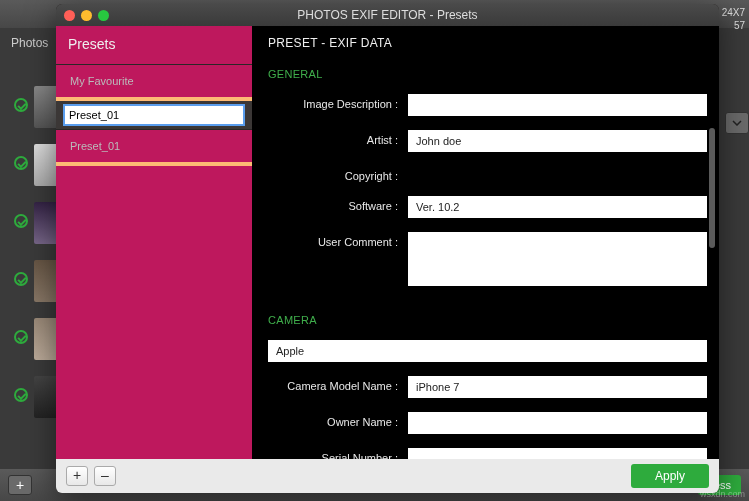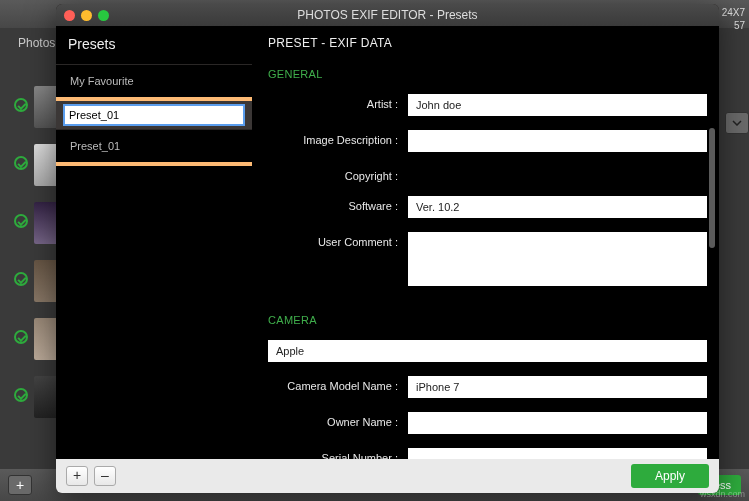--- a/index.html
+++ b/index.html
@@ -1,21 +1,21 @@
 <!DOCTYPE html>
 <html><head>
 <meta charset="utf-8">
 <style>
 * { margin: 0; padding: 0; box-sizing: border-box; font-family: -apple-system, "Helvetica Neue", Arial, sans-serif; }
 html, body { width: 749px; height: 501px; overflow: hidden; background: #4a4a4a; }
 
 .backdrop { position: absolute; inset: 0; background: #3a3a3a; }
 .bd-header { position: absolute; top: 0; left: 0; right: 0; height: 28px; background: linear-gradient(#5a5a5a,#474747); }
 .bd-right { position: absolute; top: 6px; right: 0; font-size: 10px; color: #ddd; text-align: right; line-height: 1.3; padding-right: 4px; }
-.bd-photos-label { position: absolute; top: 36px; left: 18px; font-size: 12px; color: #ccc; }
+.bd-photos-label { position: absolute; top: 36px; left: 11px; font-size: 12px; color: #ccc; }
 .bd-thumb-col { position: absolute; top: 76px; left: 12px; width: 44px; bottom: 40px; }
 .bd-row { height: 58px; position: relative; }
 .bd-check { position: absolute; left: 2px; top: 22px; width: 14px; height: 14px; border-radius: 50%; border: 2px solid #2eab3d; }
 .bd-check::after { content: ""; position: absolute; left: 2px; top: 3px; width: 6px; height: 3px; border-left: 2px solid #2eab3d; border-bottom: 2px solid #2eab3d; transform: rotate(-45deg); }
 .bd-thumb { position: absolute; left: 22px; top: 10px; width: 28px; height: 42px; background: linear-gradient(#888,#555); border-radius: 2px; }
 .bd-thumb.t2 { background: linear-gradient(#ddd,#aaa); }
 .bd-thumb.t3 { background: linear-gradient(#324,#768); }
 .bd-thumb.t4 { background: linear-gradient(#654,#876); }
 .bd-thumb.t5 { background: linear-gradient(#987,#ba9); }
 .bd-thumb.t6 { background: linear-gradient(#444,#222); }
@@ -26,21 +26,21 @@
 .bd-dropdown svg { width: 10px; height: 6px; }
 
 .modal { position: absolute; top: 4px; left: 56px; right: 30px; bottom: 8px; background: #2f2b2a; border-radius: 6px; box-shadow: 0 8px 30px rgba(0,0,0,0.5); display: flex; flex-direction: column; overflow: hidden; }
 .titlebar { height: 22px; background: linear-gradient(#4a4a4a,#3a3a3a); display: flex; align-items: center; position: relative; border-top-left-radius: 6px; border-top-right-radius: 6px; }
 .traffic { display: flex; gap: 6px; padding-left: 8px; }
 .tl { width: 11px; height: 11px; border-radius: 50%; }
 .tl.red { background: #ff5f57; } .tl.yellow { background: #febc2e; } .tl.green { background: #28c840; }
 .titlebar-title { position: absolute; left: 0; right: 0; text-align: center; font-size: 12px; color: #ddd; pointer-events: none; }
 
 .modal-body { flex: 1; display: flex; min-height: 0; }
-.m-sidebar { width: 196px; background: #000000; display: flex; flex-direction: column; }
+.m-sidebar { width: 196px; background: #be185d; display: flex; flex-direction: column; }
 .m-sidebar-header { font-size: 14px; color: #eee; padding: 10px 12px 12px; }
 .m-sidebar-item { font-size: 11px; color: #bbb; padding: 10px 14px; border-bottom: 4px solid #fdba74; cursor: pointer; }
 .m-sidebar-item.first { border-top: 1px solid #2a2726; }
 .m-sidebar-edit { padding: 4px 8px; border-bottom: 1px solid #2a2726; background: #3b3736; }
 .m-sidebar-edit input { width: 100%; height: 20px; font-size: 11px; padding: 2px 4px; border: 1px solid #888; background: #fff; outline: 2px solid #5a9ded; outline-offset: -1px; }
 
 .m-main { flex: 1; background: #000000; display: flex; flex-direction: column; min-width: 0; }
 .m-main-header { font-size: 12px; color: #eee; padding: 10px 16px 8px; letter-spacing: 0.3px; }
 .m-scroll { flex: 1; overflow-y: auto; padding: 0 12px 15px 16px; position: relative; }
 .m-scrollbar { position: absolute; top: 70px; right: 4px; width: 6px; height: 120px; background: #5a5a5a; border-radius: 3px; }
@@ -124,26 +124,26 @@
       </div>
       <div class="m-sidebar-item">Preset_01</div>
     </div>
 
     <div class="m-main">
       <div class="m-main-header">PRESET - EXIF DATA</div>
       <div class="m-scroll">
         <div class="section-label">GENERAL</div>
 
         <div class="field-row">
+          <div class="field-label">Image Description :</div>
+          <div class="field-input"><input type="text" value="" style=""></div>
+        </div>
+        <div class="field-row">
           <div class="field-label">Artist :</div>
           <div class="field-input"><input type="text" value="John doe" style=""></div>
-        </div>
-        <div class="field-row">
-          <div class="field-label">Image Description :</div>
-          <div class="field-input"><input type="text" value="" style=""></div>
         </div>
         <div class="field-row">
           <div class="field-label">Copyright :</div>
         </div>
         <div class="field-row">
           <div class="field-label">Software :</div>
           <div class="field-input"><input type="text" value="Ver. 10.2" style=""></div>
         </div>
         <div class="field-row">
           <div class="field-label">User Comment :</div>

